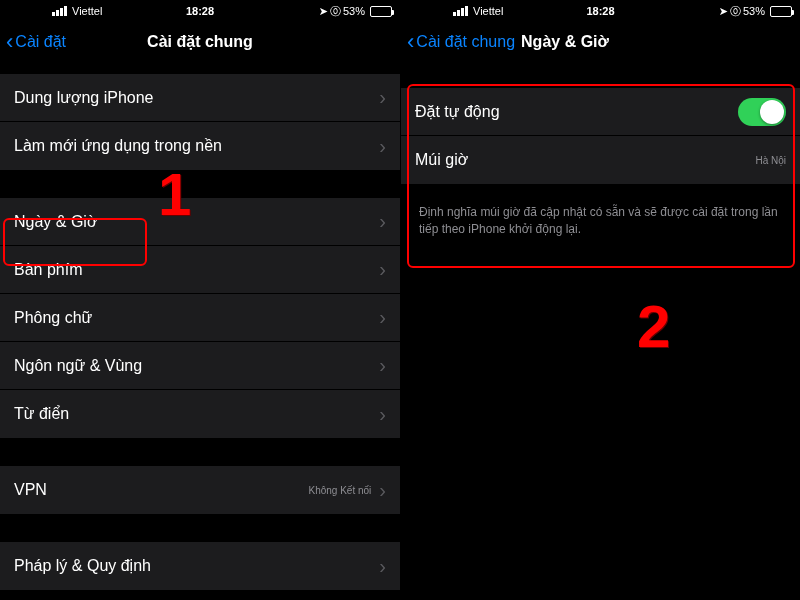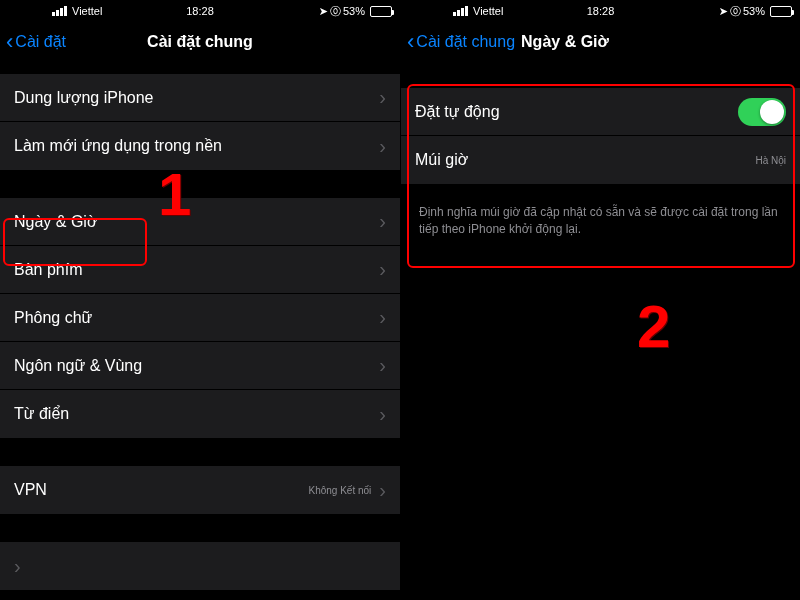--- a/index.html
+++ b/index.html
@@ -25,21 +25,21 @@
       padding: 2px 8px 0 8px;
       display: flex;
       align-items: center;
       justify-content: space-between;
       color: #fff;
       font-size: 11px;
       font-weight: 500;
       margin-left: 44px;
     }
     .sb-left, .sb-right { display: flex; align-items: center; gap: 2px; }
-    .sb-center { position: absolute; left: 50%; transform: translateX(-50%); font-weight: 400; }
+    .sb-center { position: absolute; left: 50%; transform: translateX(-50%); font-weight: 700; }
     .signal-bars { display: inline-flex; align-items: flex-end; gap: 1px; margin-right: 3px;}
     .signal-bars span { width: 3px; background: #fff; display: inline-block; }
     .signal-bars span:nth-child(1){height:4px} .signal-bars span:nth-child(2){height:6px}
     .signal-bars span:nth-child(3){height:8px} .signal-bars span:nth-child(4){height:10px}
     .battery {
       width: 22px; height: 11px; border: 1px solid #fff; border-radius: 2px;
       position: relative; margin-left: 3px;
     }
     .battery::after { content:''; position:absolute; right:-3px; top:3px; width:2px; height:5px; background:#fff; border-radius:0 1px 1px 0;}
     .battery-fill { height: 100%; background: #ffcc00; border-radius: 1px; }
@@ -209,20 +209,21 @@
     <div class="group">
       <div class="row">
         <span class="row-label">VPN</span>
         <span class="row-value">Không Kết nối</span>
         <span class="chevron">›</span>
       </div>
     </div>
 
     <div class="group">
       <div class="row">
+        <span class="row-label">Pháp lý &amp; Quy định</span>
         <span class="chevron">›</span>
       </div>
     </div>
   </div>
 
   <div class="highlight" style="left:3px; top:218px; width:144px; height:48px;"></div>
   <div class="step-num" style="left:158px; top:160px;">1</div>
 </div>
 
 <div class="phone">

